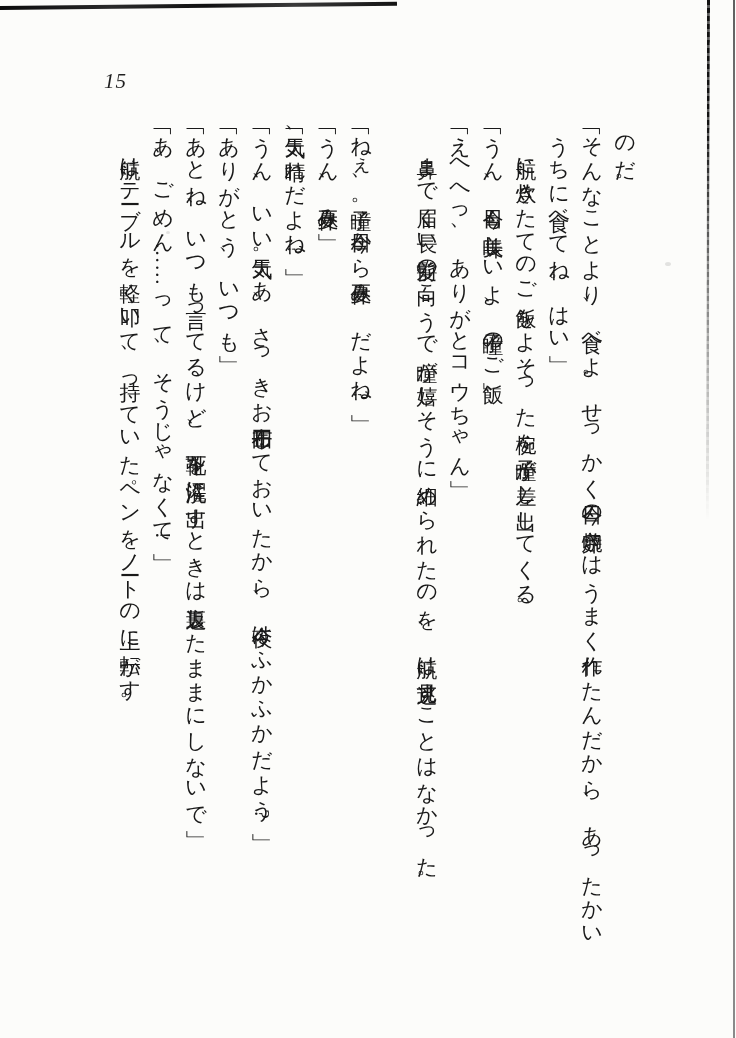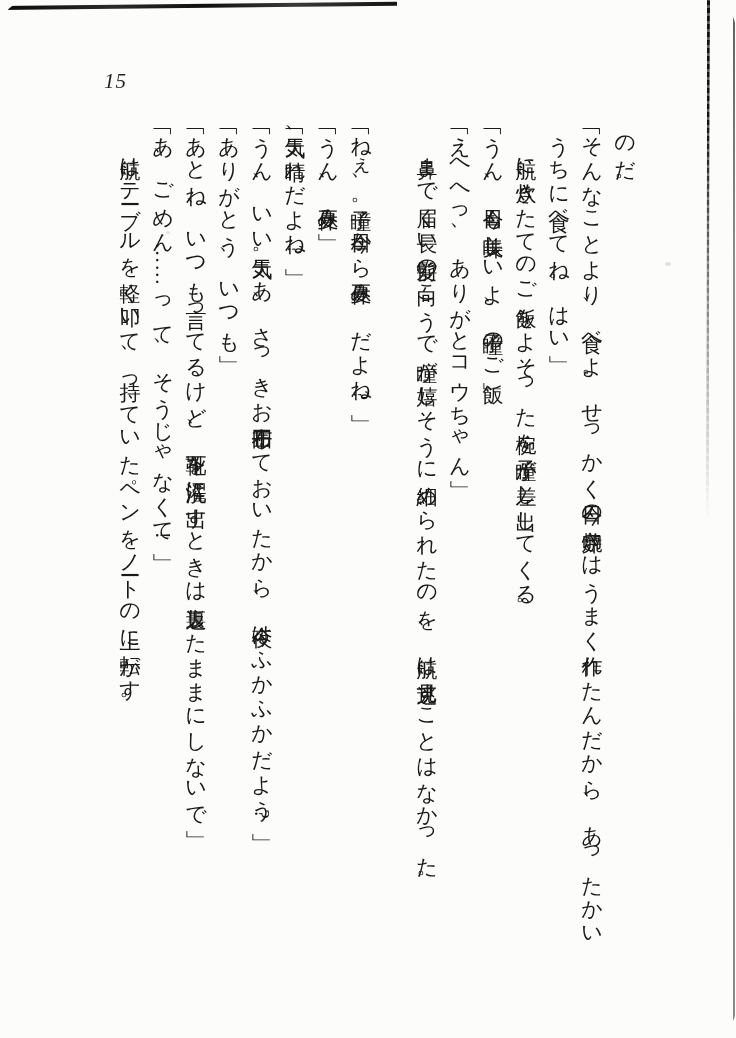--- a/index.html
+++ b/index.html
@@ -3,21 +3,20 @@
 <meta charset="utf-8">
 <style>
   html,body{margin:0;padding:0;}
   body{background:#fcfcfa;font-family:"Liberation Serif","DejaVu Serif",serif;}
 
   .page{
     position:relative;
     width:736px;height:1038px;
     background:#fcfcfa;
     overflow:hidden;
-    border-radius:30px;
   }
 
   
   .top-rule{
     position:absolute;left:0;top:6px;width:397px;height:4px;
     background:linear-gradient(to right,#0a0a0a 0%,#2a2a2a 28%,#101010 52%,#3a3a3a 74%,#141414 100%);
     transform-origin:left center;transform:rotate(-0.6deg);
   }
   .right-rule{
     position:absolute;left:707px;top:0;width:3px;height:520px;

